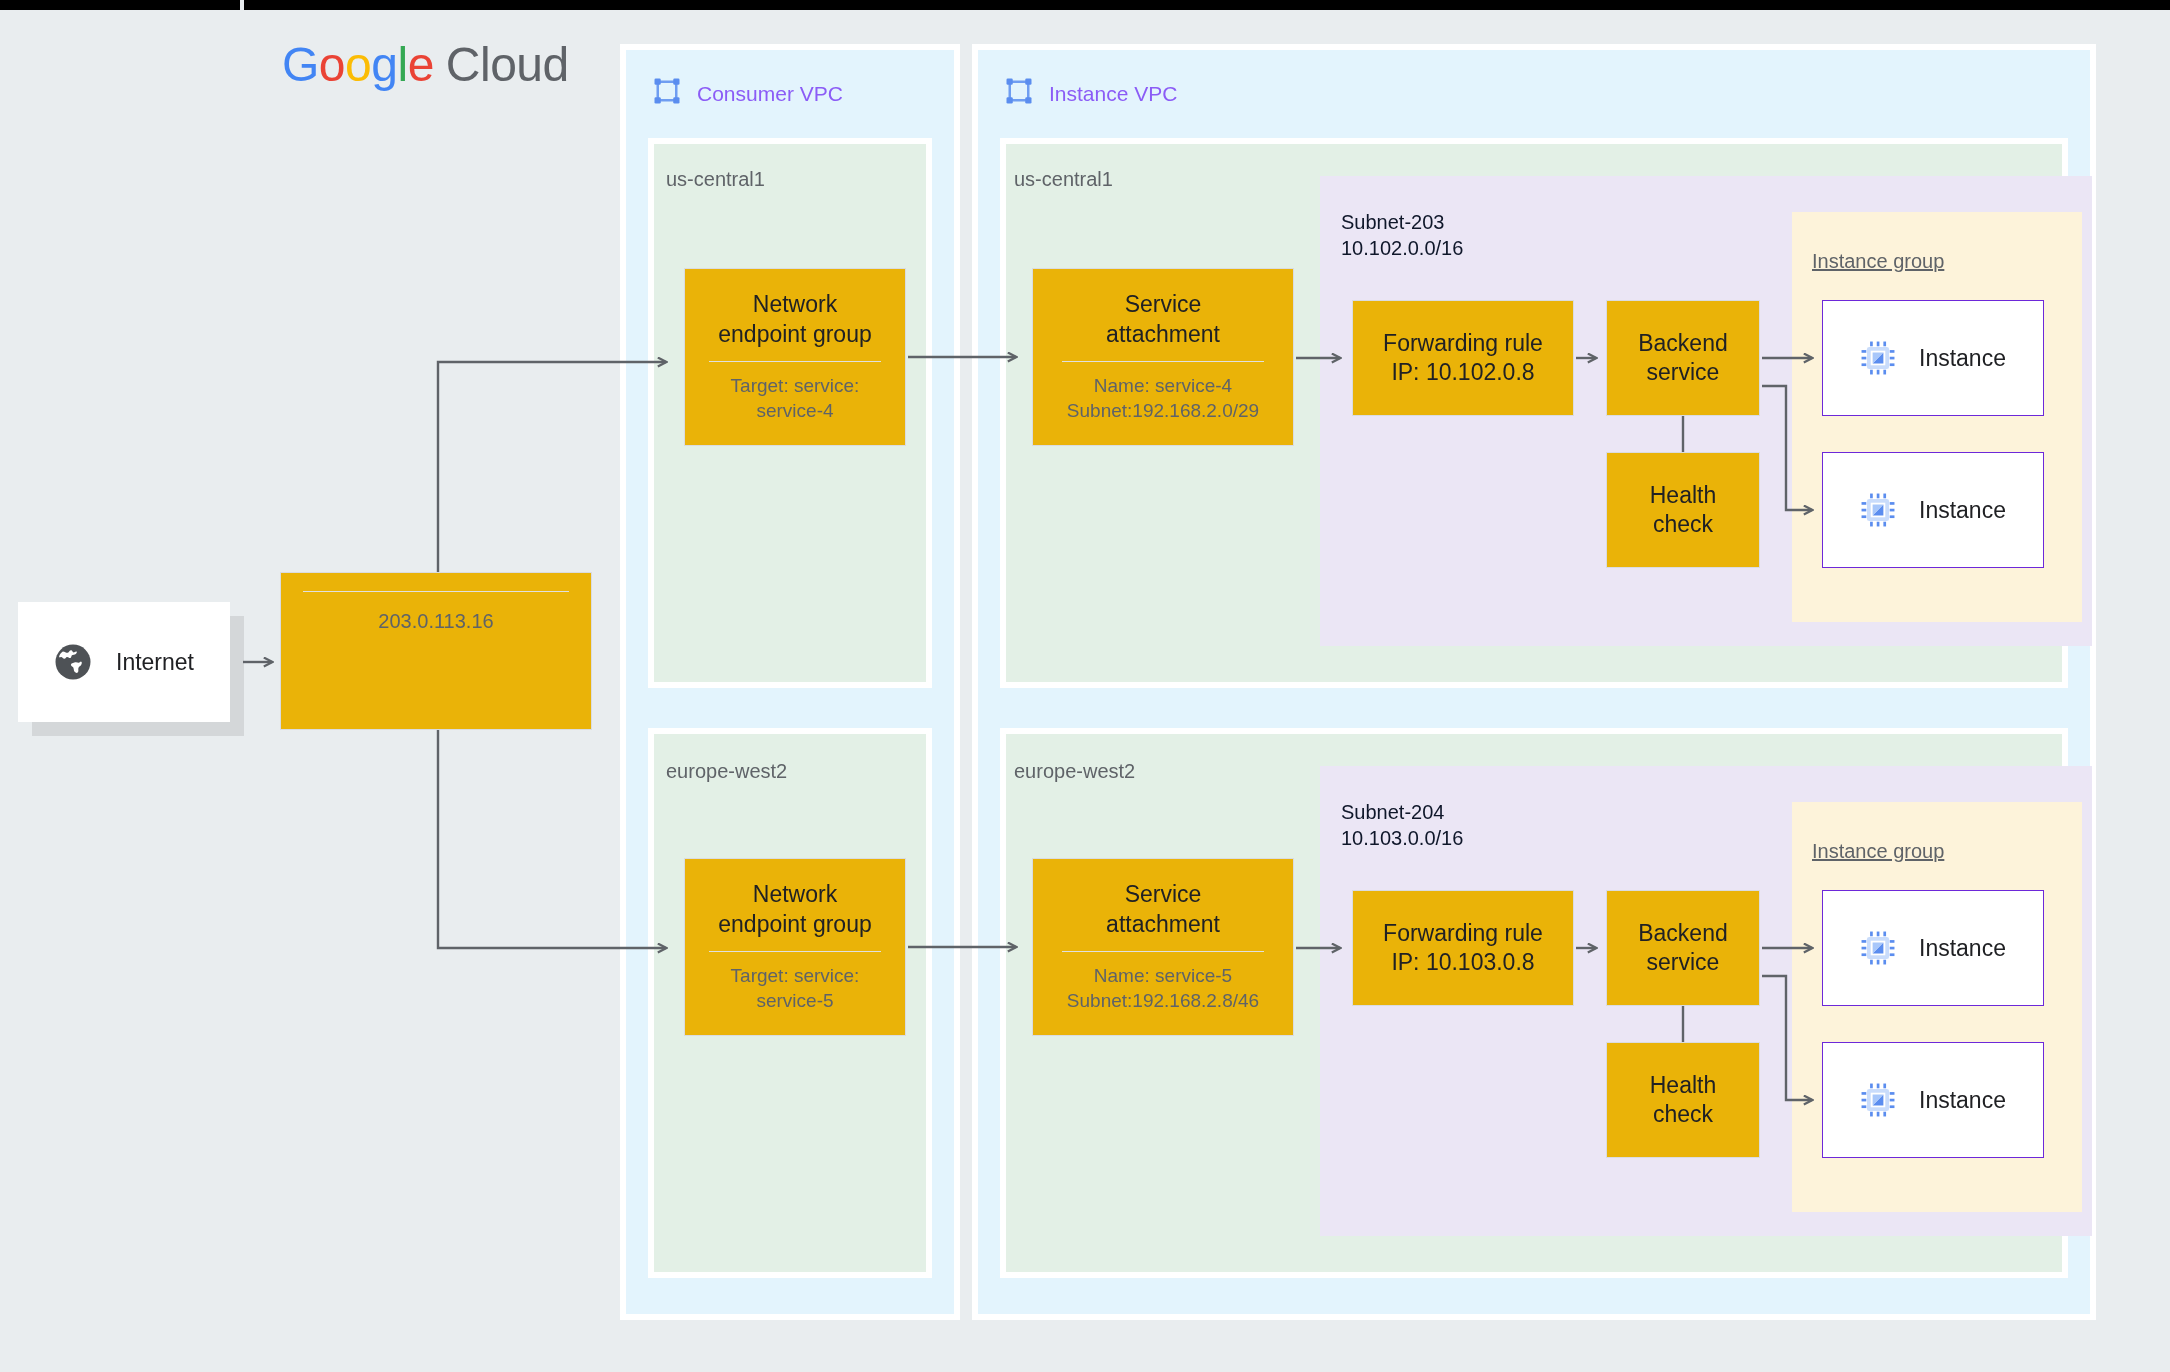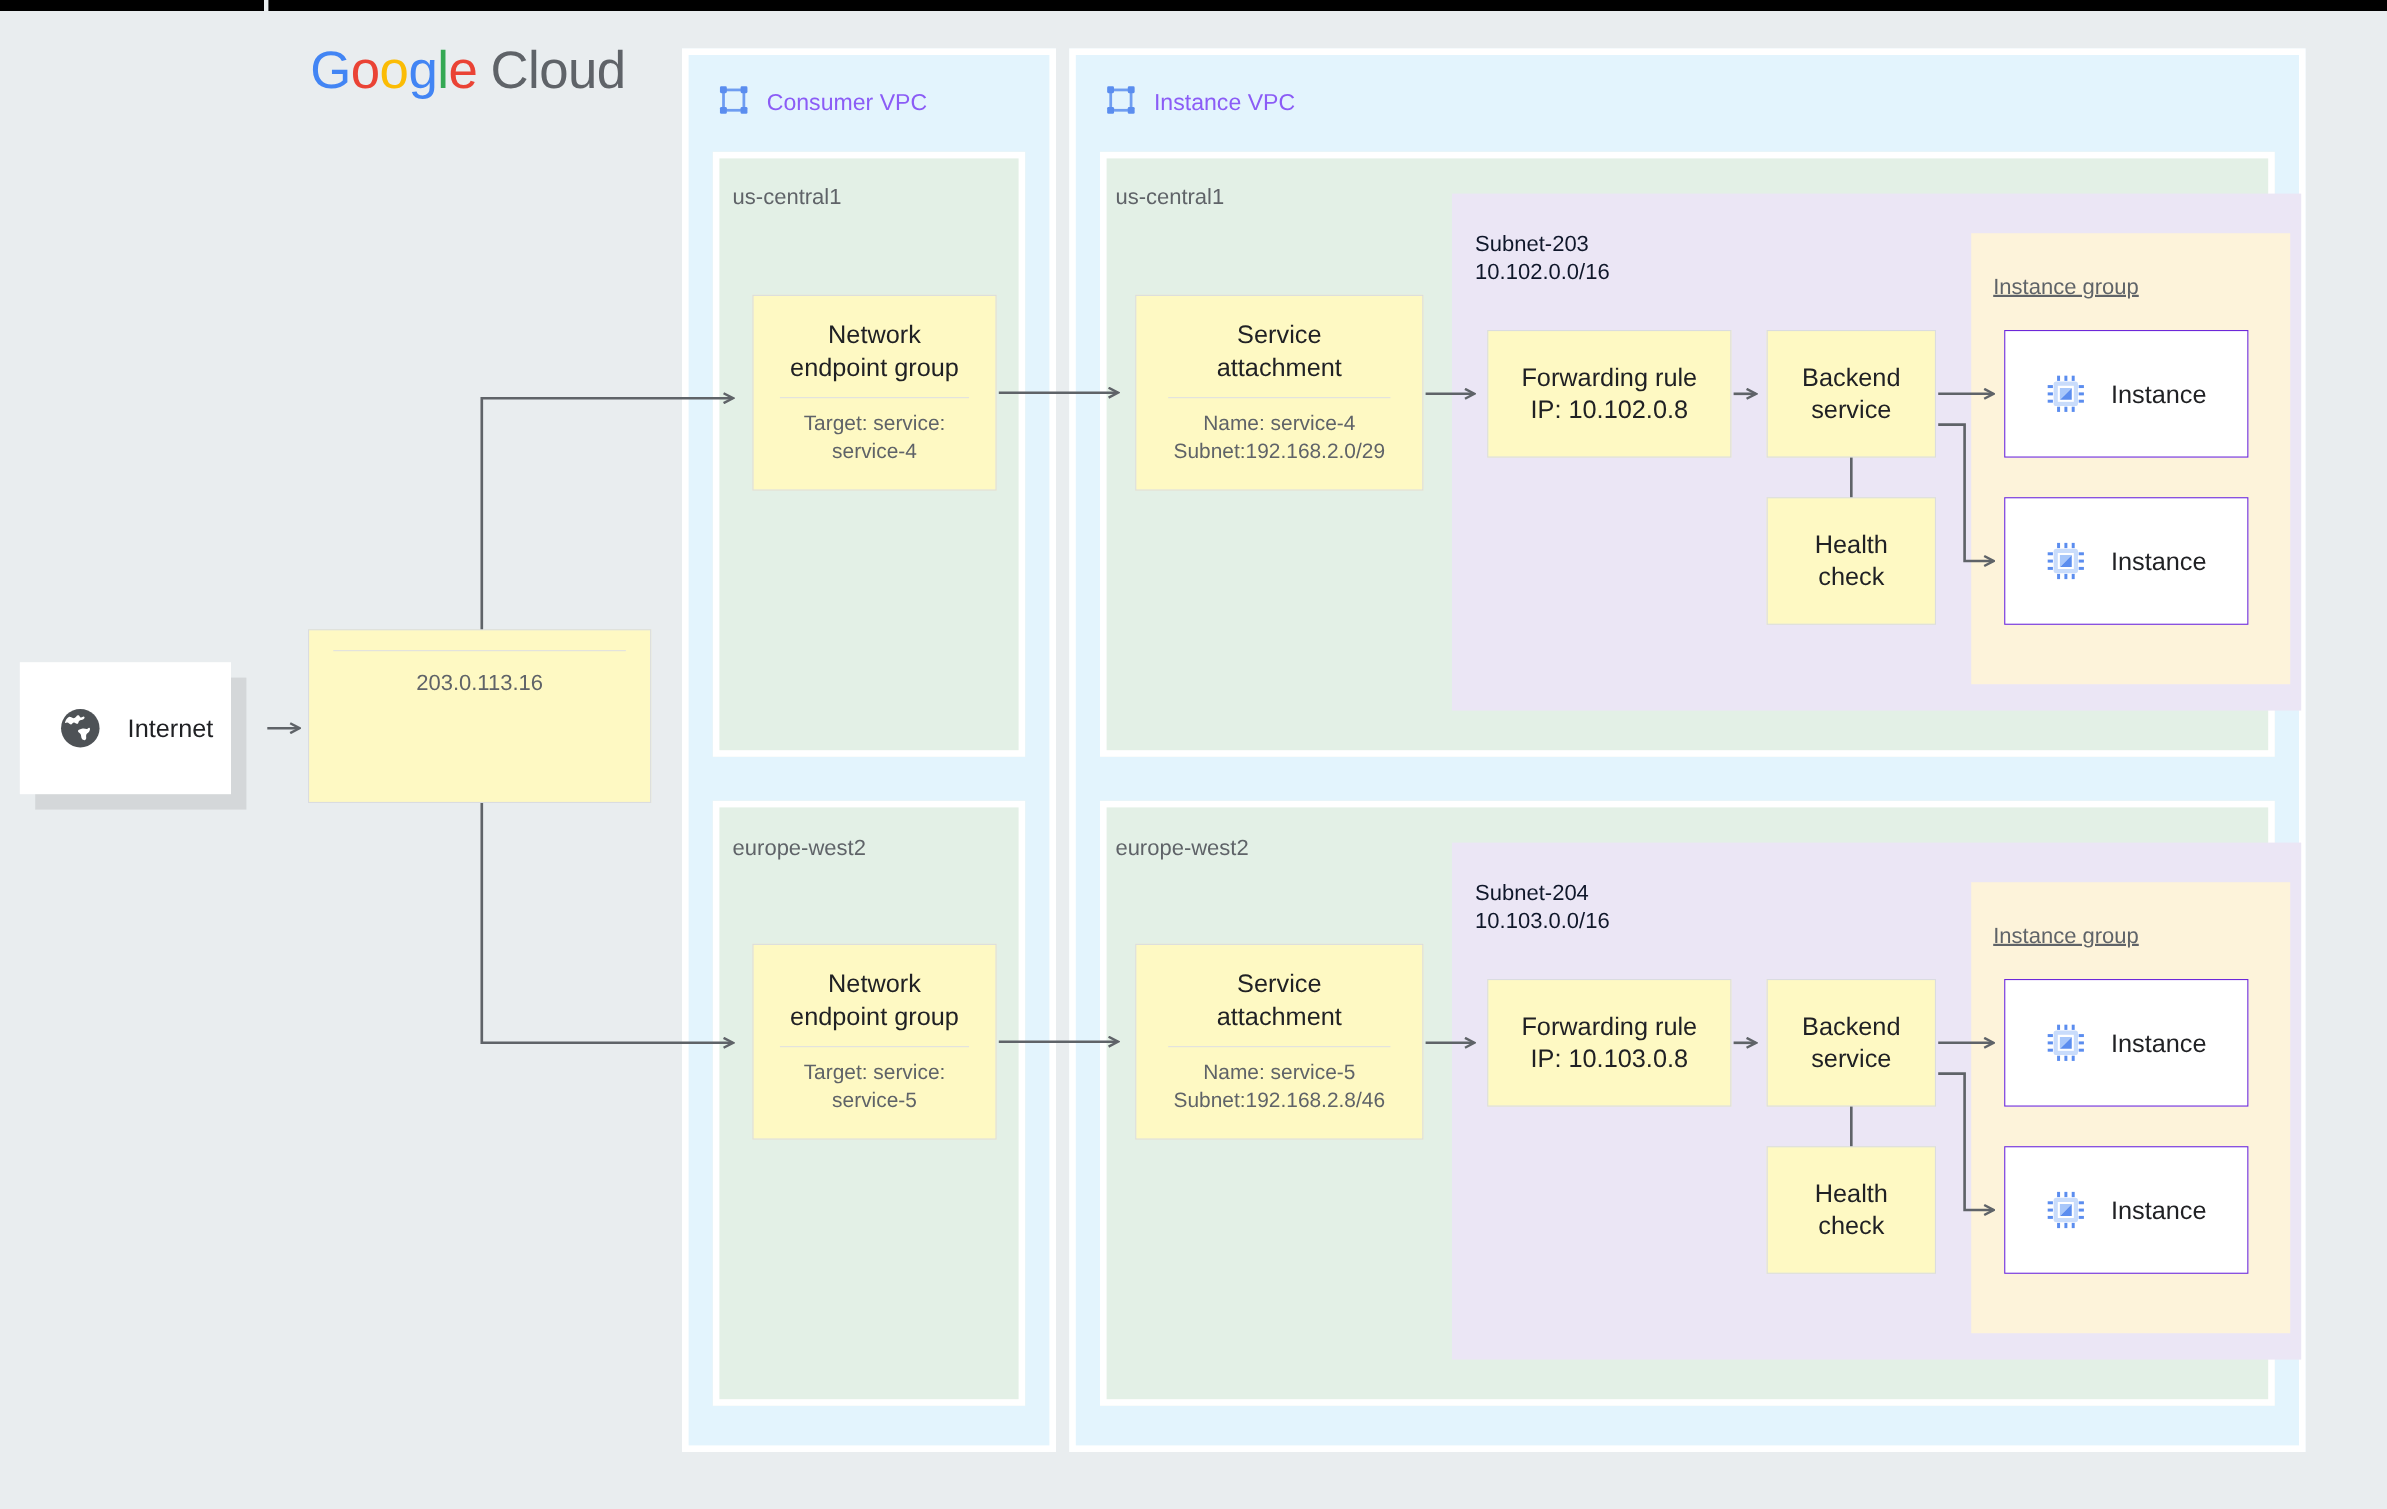--- a/index.html
+++ b/index.html
@@ -27,21 +27,21 @@
 
   .region{position:absolute;background:#e3f0e6;border:6px solid #fff;box-sizing:border-box;}
   .region-label{position:absolute;color:#5f6368;font-size:20px;white-space:nowrap;}
 
   .subnet{position:absolute;background:#ebe6f5;box-sizing:border-box;}
   .subnet-label{position:absolute;color:#0f172a;font-size:20px;line-height:1.28;white-space:pre-line;}
 
   .igroup{position:absolute;background:#fdf3da;box-sizing:border-box;}
   .igroup-label{position:absolute;color:#5f6368;font-size:20px;white-space:nowrap;text-decoration:underline;}
 
-  .card{position:absolute;background:#fef9c3;border:1px solid #dadce0;box-sizing:border-box;
+  .card{position:absolute;background:#eab308;border:1px solid #dadce0;box-sizing:border-box;
         display:flex;flex-direction:column;align-items:center;justify-content:center;}
   .card .t{font-size:23px;color:#202124;text-align:center;line-height:1.28;white-space:pre-line;}
   .card hr{border:0;border-top:1px solid #e0e0e0;width:78%;margin:12px 0 12px 0;}
   .card .s{font-size:19px;color:#5f6368;text-align:center;line-height:1.3;white-space:pre-line;}
 
   .rowcard{position:absolute;background:#fff;border:1px solid #6d28d9;box-sizing:border-box;
            display:flex;align-items:center;}
   .rowcard .lbl{font-size:23px;color:#202124;white-space:pre-line;line-height:1.25;}
 
   .shadowcard{position:absolute;background:#fff;box-sizing:border-box;
@@ -265,21 +265,21 @@
           <rect x="1.6" y="15.4" width="3" height="1.7"></rect>
       <rect x="19.4" y="7" width="3" height="1.7"></rect>
           <rect x="19.4" y="11.2" width="3" height="1.7"></rect>
           <rect x="19.4" y="15.4" width="3" height="1.7"></rect>
     </g>
       </svg>
   </span>
   <span class="lbl" style="margin-left:22px">Instance</span>
 </div>
 
-<div class="shadowcard" style="left:18px;top:602px;width:192px;height:120px;">
+<div class="shadowcard" style="left:18px;top:602px;width:212px;height:120px;">
   <span style="margin-left:34px;display:inline-flex">
     <svg width="42" height="42" viewBox="0 0 24 24">
       <circle cx="12" cy="12" r="10" fill="#4e5256"></circle>
       <path d="M6.2 6.0c1.4.2 2.0 1.0 2.8.7.9-.3 1.0-1.6 2.1-1.4.7.1.4 1.2 1.3 1.2.6 0 .9-.7 1.6-.5.5.2.1 1.0-.4 1.4-.6.5-1.6.3-2.2.8-.5.4-.2 1.2-.8 1.5-.8.3-1.2-.7-2.0-.6-.7.1-.8 1.0-1.5 1.0-.8 0-1.1-1.0-1.9-1.0-.5 0-.9.4-1.2.2.2-1.3.9-2.5 2.2-3.3z" fill="#fff"></path>
       <path d="M13.2 12.2c.9-.3 1.6.4 2.3.2.5-.1.7-.8 1.2-.6.6.2.3 1.2 0 1.8-.4.8-1.3 1.0-1.6 1.8-.3.8.3 1.8-.3 2.5-.5.6-1.4.3-1.9-.3-.6-.7-.3-1.8-.8-2.6-.4-.6-1.3-.7-1.3-1.5 0-.8 1.3-.9 2.4-1.3z" fill="#fff"></path>
     </svg>
   </span>
   <span class="lbl" style="margin-left:22px">Internet</span>
 </div>
 

